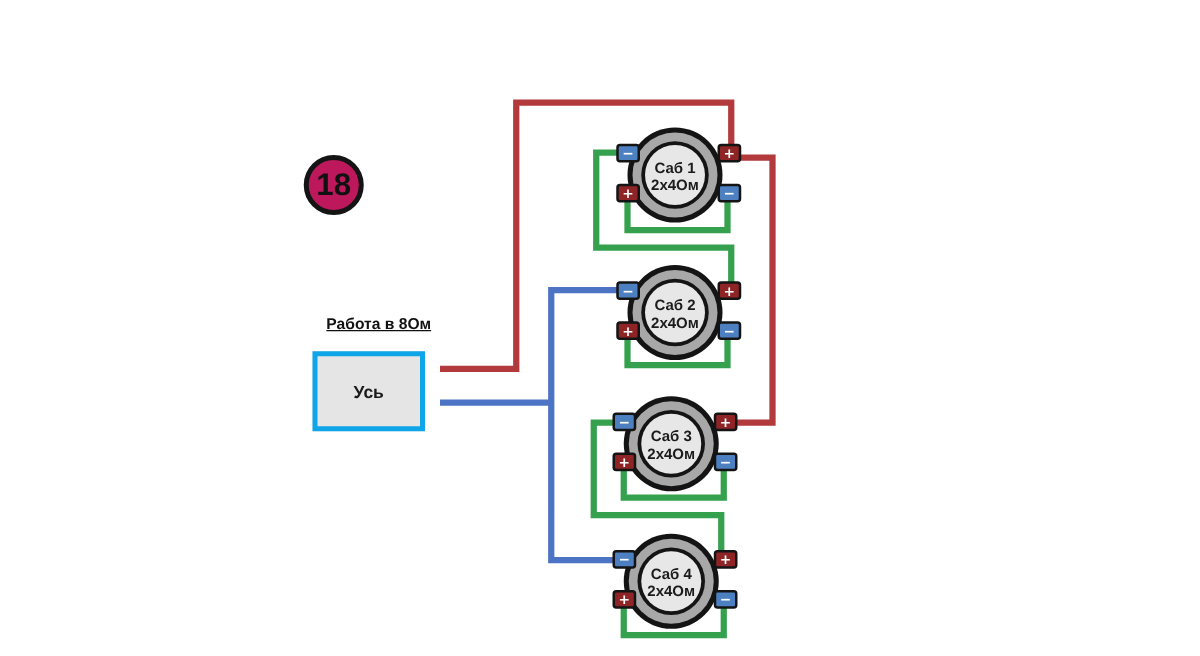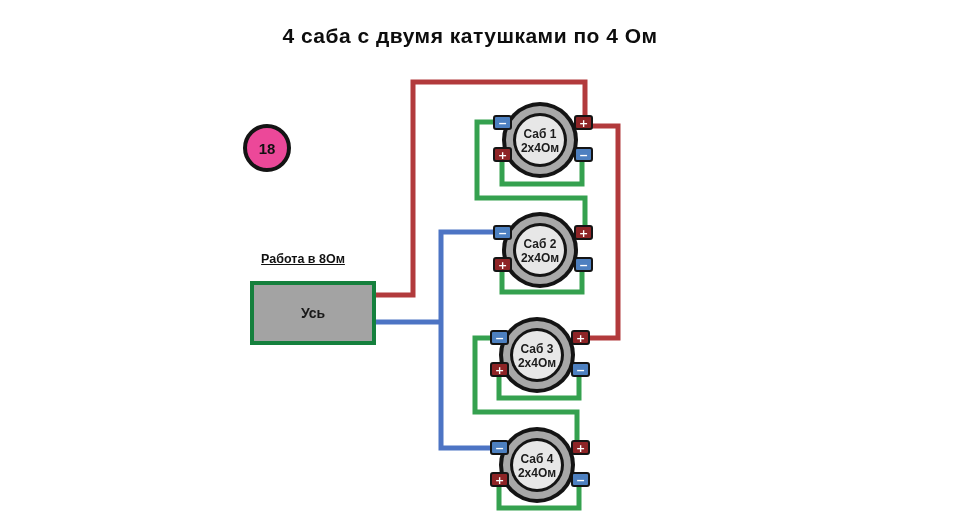--- a/index.html
+++ b/index.html
@@ -6,30 +6,30 @@
   .canvas{
     position:relative;width:960px;height:525px;background:#ffffff;overflow:hidden;
     font-family:"Liberation Sans", sans-serif;
   }
   .title{
     position:absolute;left:0;top:24px;width:940px;text-align:center;
     font-size:21px;font-weight:bold;color:#0d0d0d;letter-spacing:0.5px;
   }
   .badge{
     position:absolute;left:243px;top:124px;width:40px;height:40px;border-radius:50%;
-    border:4px solid #141414;background:#ec4899;display:flex;align-items:center;justify-content:center;
-    font-size:15px;font-weight:bold;color:#111111;
+    border:4px solid #141414;background:#be185d;display:flex;align-items:center;justify-content:center;
+    font-size:25px;font-weight:bold;color:#111111;
   }
   .amp-caption{
     position:absolute;left:240px;top:252px;width:126px;text-align:center;
     font-size:12.5px;font-weight:bold;color:#111111;text-decoration:underline;
   }
   .amp-box{
-    position:absolute;left:250px;top:281px;width:126px;height:64px;box-sizing:border-box;
-    background:#a3a3a3;border:4px solid #15803d;display:flex;align-items:center;justify-content:center;
+    position:absolute;left:250px;top:281px;width:90px;height:64px;box-sizing:border-box;
+    background:#e5e5e5;border:4px solid #0ea5e9;display:flex;align-items:center;justify-content:center;
     font-size:14px;font-weight:bold;color:#1a1a1a;
   }
   #diagram-svg{position:absolute;left:0;top:0;width:960px;height:525px;}
   .sub-label{font-family:"Liberation Sans", sans-serif;font-size:12px;font-weight:bold;fill:#1b1b1b;}
   .terminal-symbol{font-family:"DejaVu Sans", sans-serif;font-size:11px;font-weight:bold;fill:#ffffff;}
 </style>
 </head>
 <body>
 
 <div class="canvas">
@@ -103,21 +103,20 @@
         <text x="499.5" y="451.5" text-anchor="middle" class="terminal-symbol">−</text>
         <rect x="572" y="441" width="17" height="13" rx="2" fill="#8e2426" stroke="#141414" stroke-width="2"></rect>
         <text x="580.5" y="451.5" text-anchor="middle" class="terminal-symbol">+</text>
         <rect x="491" y="473" width="17" height="13" rx="2" fill="#8e2426" stroke="#141414" stroke-width="2"></rect>
         <text x="499.5" y="483.5" text-anchor="middle" class="terminal-symbol">+</text>
         <rect x="572" y="473" width="17" height="13" rx="2" fill="#4d80c0" stroke="#141414" stroke-width="2"></rect>
         <text x="580.5" y="483.5" text-anchor="middle" class="terminal-symbol">−</text>
       </g>
     </svg>
 
-  <div class="title">4 саба с двумя катушками по 4 Ом</div>
 
   <div class="badge">
     <span>18</span>
   </div>
 
   <div class="amp-caption">Работа в 8Ом</div>
 
   <div class="amp-box">
     <span>Усь</span>
   </div>

